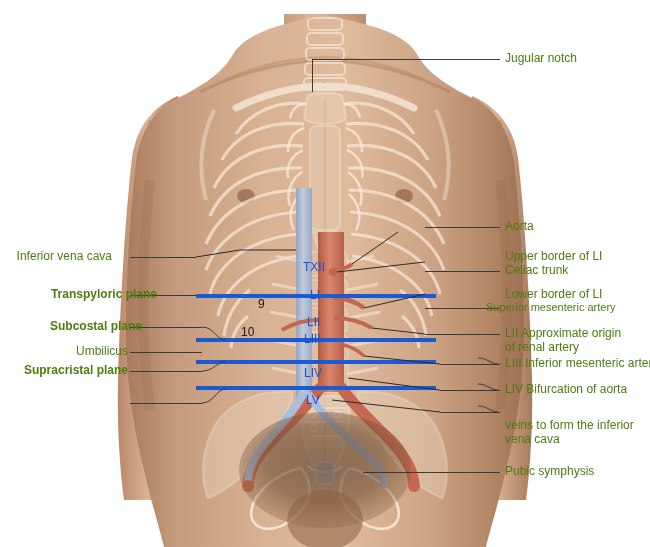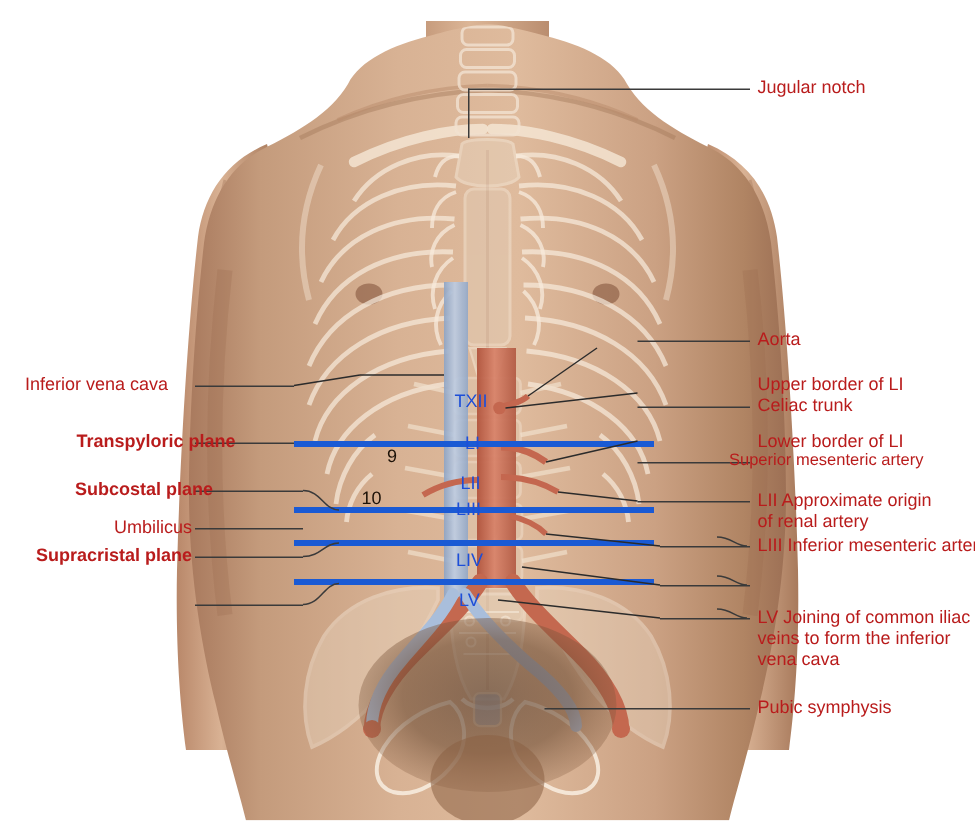--- a/index.html
+++ b/index.html
@@ -1,21 +1,21 @@
 <!DOCTYPE html>
 <html><head>
 <meta charset="utf-8">
 <style>
   html,body{margin:0;padding:0;background:#ffffff;}
   body{width:650px;height:547px;overflow:hidden;font-family:"Liberation Sans",sans-serif;}
   #stage{position:relative;width:650px;height:547px;background:#ffffff;}
 
   
   #torso-art{position:absolute;left:0;top:0;width:650px;height:547px;}
-  .lbl{position:absolute;color:#b91c1c;white-space:nowrap;line-height:13px;}
+  .lbl{position:absolute;color:#4d7c0f;white-space:nowrap;line-height:13px;}
   .lbl.left{text-align:right;}
   .lbl.right{text-align:left;}
   .bold{font-weight:bold;}
   .leader{position:absolute;background:#3a3a3a;height:1px;}
   .vleader{position:absolute;background:#3a3a3a;width:1px;}
   .plane{position:absolute;height:4px;background:#1a5ad4;}
   .vert{position:absolute;color:#1d4ed8;font-weight:normal;white-space:nowrap;}
   .ribnum{position:absolute;color:#1d1208;white-space:nowrap;}
 </style>
 </head>
@@ -302,21 +302,21 @@
 
   <div class="lbl right" style="left:505px;top:52px;font-size:12px;">Jugular notch</div>
   <div class="lbl right" style="left:505px;top:220px;font-size:12px;">Aorta</div>
   <div class="lbl right" style="left:505px;top:250px;font-size:12px;">Upper border of LI</div>
   <div class="lbl right" style="left:505px;top:264px;font-size:12px;">Celiac trunk</div>
   <div class="lbl right" style="left:505px;top:288px;font-size:12px;">Lower border of LI</div>
   <div class="lbl right" style="left:486px;top:301px;font-size:11px;">Superior mesenteric artery</div>
   <div class="lbl right" style="left:505px;top:327px;font-size:12px;">LII Approximate origin</div>
   <div class="lbl right" style="left:505px;top:341px;font-size:12px;">of renal artery</div>
   <div class="lbl right" style="left:505px;top:357px;font-size:12px;">LIII Inferior mesenteric artery</div>
-  <div class="lbl right" style="left:505px;top:405px;font-size:12px;">LV Joining of common iliac</div>
+  <div class="lbl right" style="left:505px;top:383px;font-size:12px;">LIV Bifurcation of aorta</div>
   <div class="lbl right" style="left:505px;top:419px;font-size:12px;">veins to form the inferior</div>
   <div class="lbl right" style="left:505px;top:433px;font-size:12px;">vena cava</div>
   <div class="lbl right" style="left:505px;top:465px;font-size:12px;">Pubic symphysis</div>
 
   <div class="vert" style="left:303px;top:260px;font-size:12px;">TXII</div>
   <div class="vert" style="left:310px;top:288px;font-size:12px;">LI</div>
   <div class="vert" style="left:307px;top:315px;font-size:12px;">LII</div>
   <div class="vert" style="left:304px;top:332px;font-size:12px;">LIII</div>
   <div class="vert" style="left:304px;top:366px;font-size:12px;">LIV</div>
   <div class="vert" style="left:306px;top:393px;font-size:12px;">LV</div>

